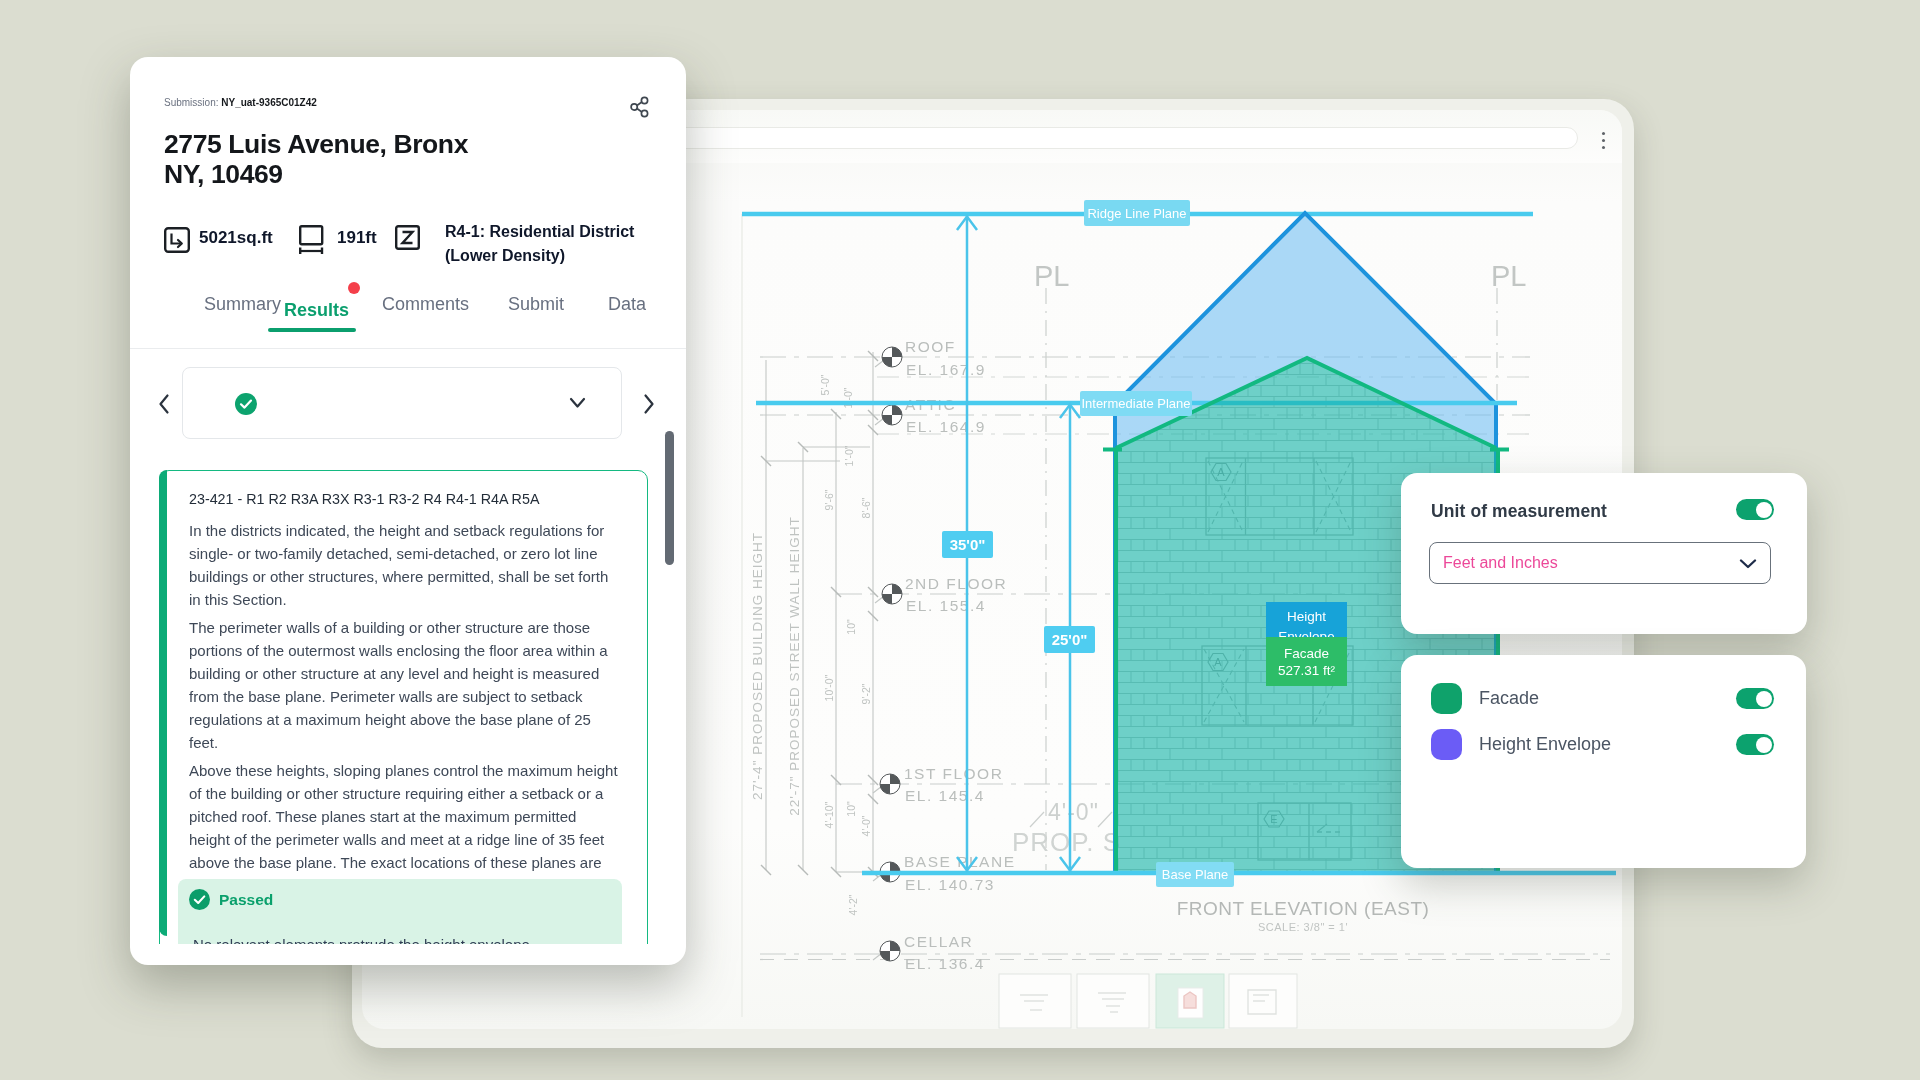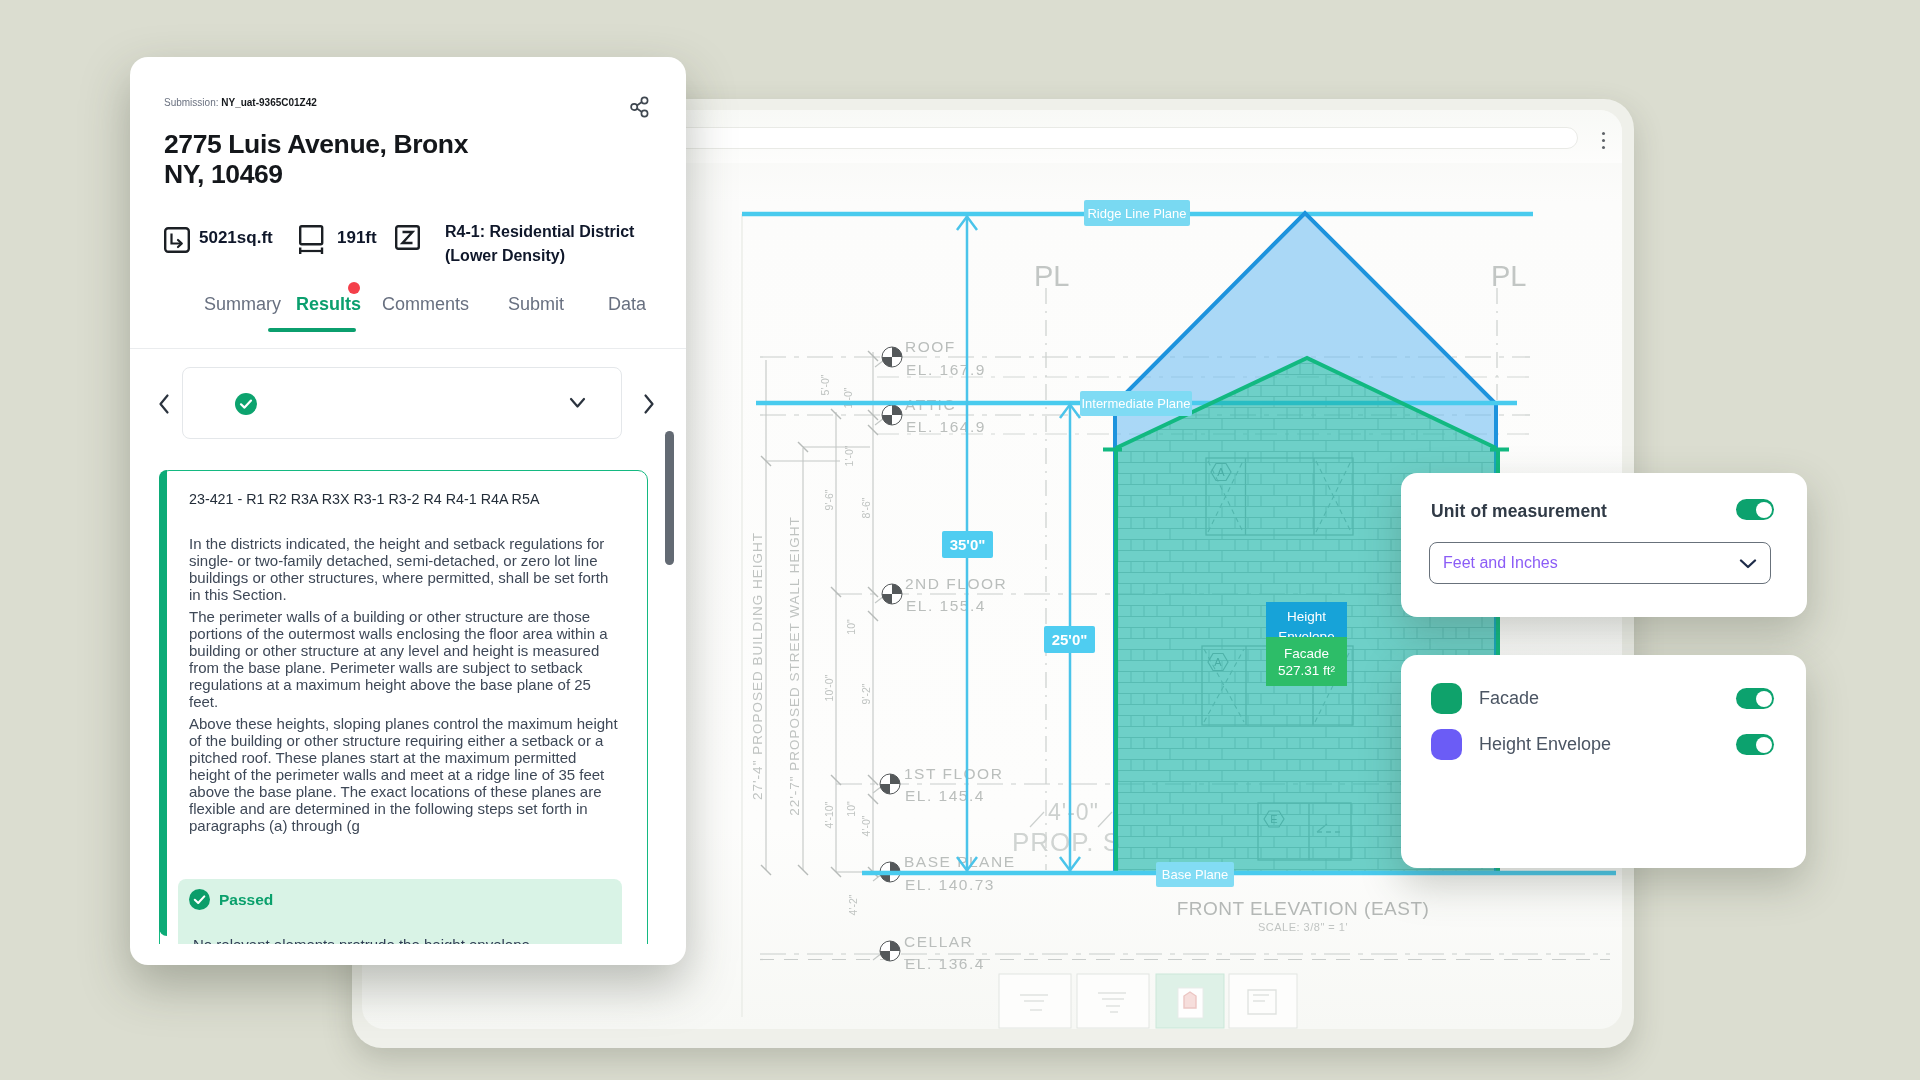--- a/index.html
+++ b/index.html
@@ -31,33 +31,33 @@
   .scrollwrap { position:absolute; left:0; top:293px; width:556px; height:594px; overflow:hidden; }
   .chevL { position:absolute; left:27px; top:43px; }
   .chevR { position:absolute; left:513px; top:43px; }
   .carousel { position:absolute; left:52px; top:17px; width:440px; height:72px; border:1.5px solid #e4e7ea; border-radius:8px; background:#fff; }
   .ccheck { position:absolute; left:52px; top:25px; }
   .ctext { position:absolute; left:98px; top:14px; font-size:17.5px; line-height:23.5px; color:#4a5462; }
   .cdown { position:absolute; left:385px; top:28px; }
   .gbox { position:absolute; left:29px; top:120px; width:489px; height:600px; border:1.5px solid #14b981; border-radius:10px; background:#fff; }
   .gstripe { position:absolute; left:-1.5px; top:-1.5px; width:8px; height:466px; background:#0cab77; border-radius:10px 0 0 10px; }
   .gtitle { position:absolute; left:29px; top:20px; font-size:14.3px; font-weight:500; color:#232d39; }
-  .gbody { position:absolute; left:29px; top:64px; font-size:15px; line-height:17px; color:#3e4857; }
+  .gbody { position:absolute; left:29px; top:48px; font-size:15px; line-height:23px; color:#3e4857; }
   .gbody p { margin-top:5px; }
   .passed { position:absolute; left:18px; top:408px; width:444px; height:90px; background:#d9f3e6; border-radius:8px; }
   .pcheck { position:absolute; left:11px; top:10px; }
   .plabel { position:absolute; left:41px; top:12px; font-size:15.5px; font-weight:700; color:#0aa06c; }
   .ptext { position:absolute; left:15px; top:44px; font-size:15px; color:#313e55;margin-top:13px; }
   .thumbbar { position:absolute; left:535px; top:81px; width:9px; height:134px; border-radius:4.5px; background:#636a73; }
 
   
-  .cardU { position:absolute; left:1401px; top:473px; width:406px; height:144px; background:#fff; border-radius:16px; box-shadow:0 16px 40px rgba(55,60,48,.26); }
+  .cardU { position:absolute; left:1401px; top:473px; width:406px; height:161px; background:#fff; border-radius:16px; box-shadow:0 16px 40px rgba(55,60,48,.26); }
   .cardU h2 { position:absolute; left:30px; top:28px; font-size:17.5px; font-weight:700; color:#303a46; letter-spacing:.1px; }
   .select { position:absolute; left:28px; top:69px; width:342px; height:42px; border:1.5px solid #68717b; border-radius:8px; background:#fff; }
-  .select span { position:absolute; left:13px; top:11px; font-size:16px; color:#8b5cf6; }
+  .select span { position:absolute; left:13px; top:11px; font-size:16px; color:#ec4899; }
   .selchev { position:absolute; right:13px; top:16px; }
   .cardG { position:absolute; left:1401px; top:655px; width:405px; height:213px; background:#fff; border-radius:16px; box-shadow:0 16px 40px rgba(55,60,48,.26); }
   .lrow { position:absolute; left:0; width:100%; height:32px; }
   .sw { position:absolute; left:30px; top:0; width:31px; height:31px; border-radius:10px; }
   .lrow span { position:absolute; left:78px; top:5px; font-size:18px; color:#4b5563; font-weight:500; }
   .toggle { position:absolute; left:335px; top:5px; width:38px; height:21px; border-radius:11px; background:#0ca26e; }
   .toggle i { position:absolute; right:2.5px; top:2.5px; width:16px; height:16px; border-radius:50%; background:#fff; }
 </style>
 </head>
 <body>
@@ -336,21 +336,21 @@
     </svg>
     <div class="ilab" style="left:173px; top:9px;">191ft</div>
     <svg class="ico" style="left:231px; top:6px;" width="25" height="25" viewBox="0 0 25 25">
       <rect x="1.2" y="1.2" width="22.6" height="22.6" rx="2" fill="none" stroke="#1b1f24" stroke-width="2.4"></rect>
       <path d="M7.5 7 H17.5 L7.5 18 H17.5" fill="none" stroke="#1b1f24" stroke-width="2.4"></path>
     </svg>
     <div class="ilab" style="left:281px; top:1px; line-height:23.5px; font-size:16px;">R4-1: Residential District<br>(Lower Density)</div>
   </div>
   <div class="tabs">
     <span style="left:34px;margin-left:40px;">Summary</span>
-    <span class="tab-results" style="left:166px;">Results</span>
+    <span class="tab-results" style="left:154px;margin-top:6px;">Results</span>
     <span style="left:252px;">Comments</span>
     <span style="left:378px;">Submit</span>
     <span style="left:478px;">Data</span>
   </div>
   <div class="reddot"></div>
   <div class="underline"></div>
   <div class="divider"></div>
   <div class="scrollwrap">
     <svg class="chevL" width="13" height="22" viewBox="0 0 13 22">
         <path d="M10.5 2.5 L3.5 11 L10.5 19.5" fill="none" stroke="#2b333e" stroke-width="2.2" stroke-linecap="round" stroke-linejoin="round"></path>

